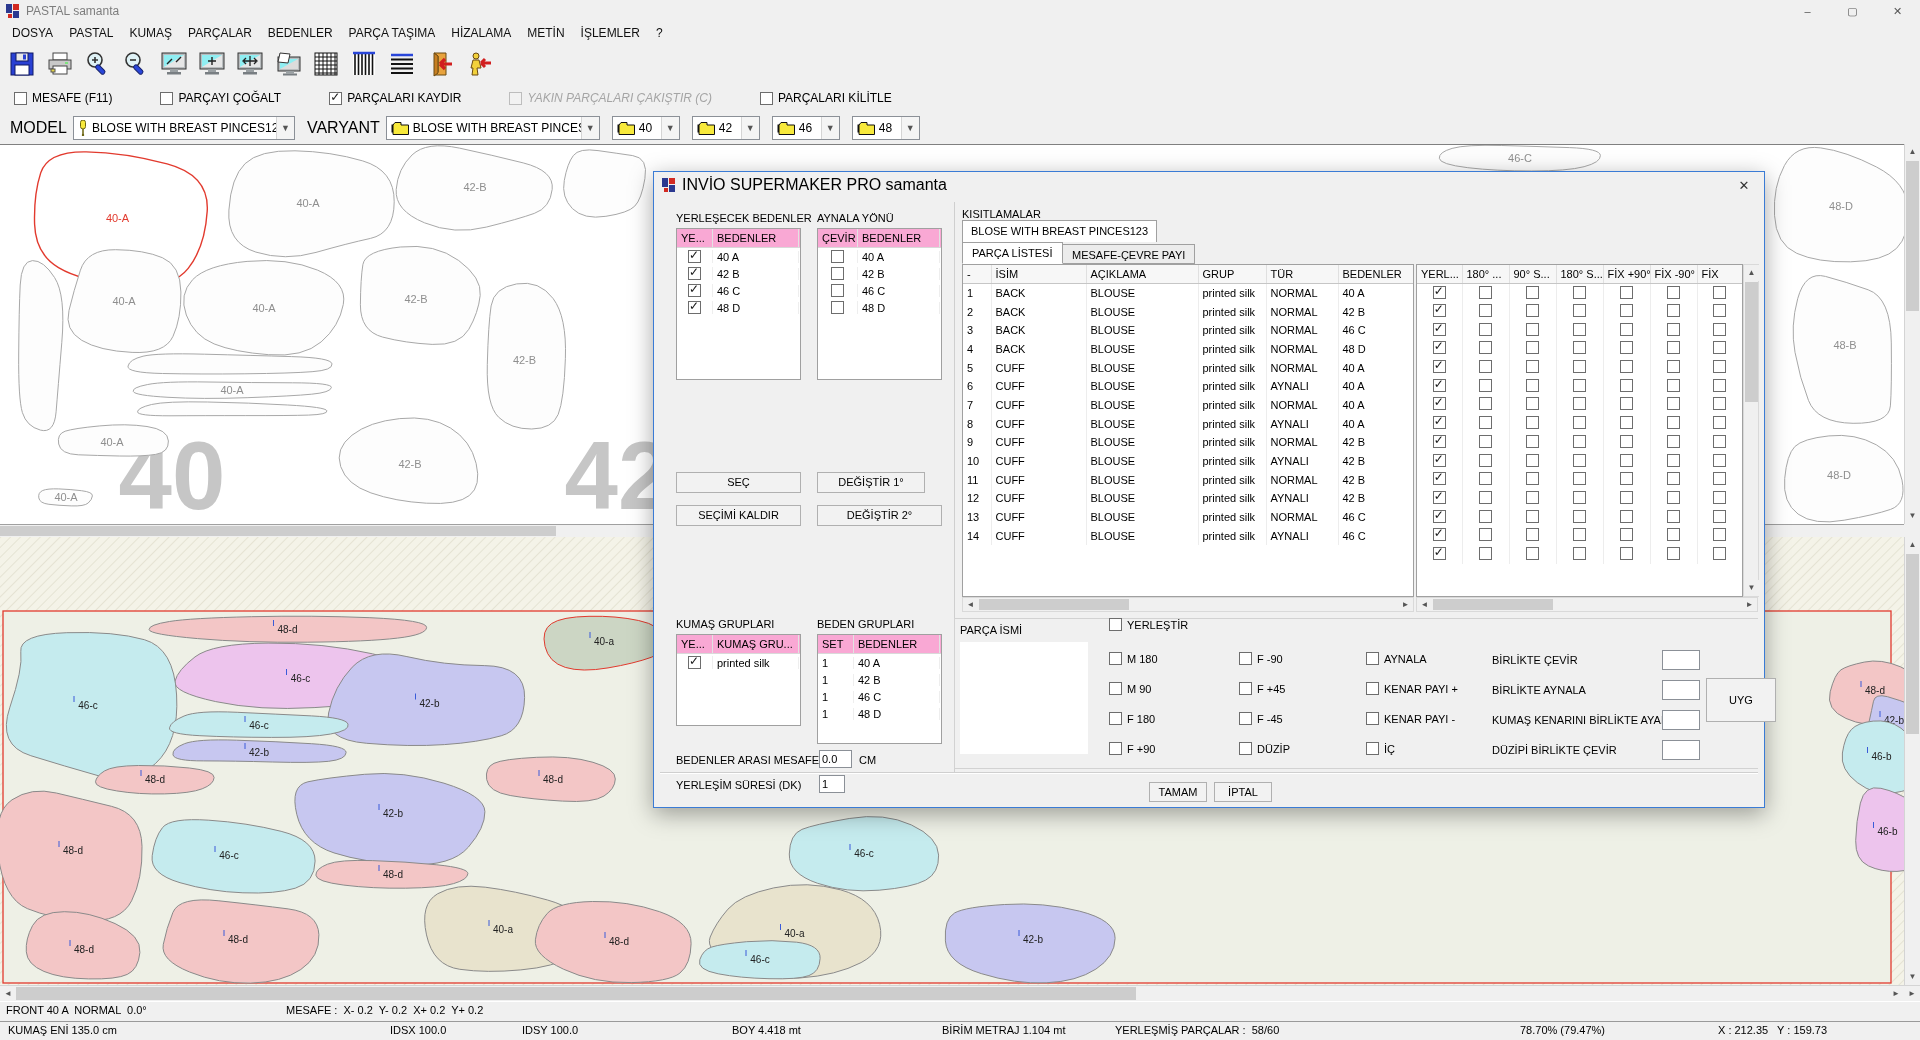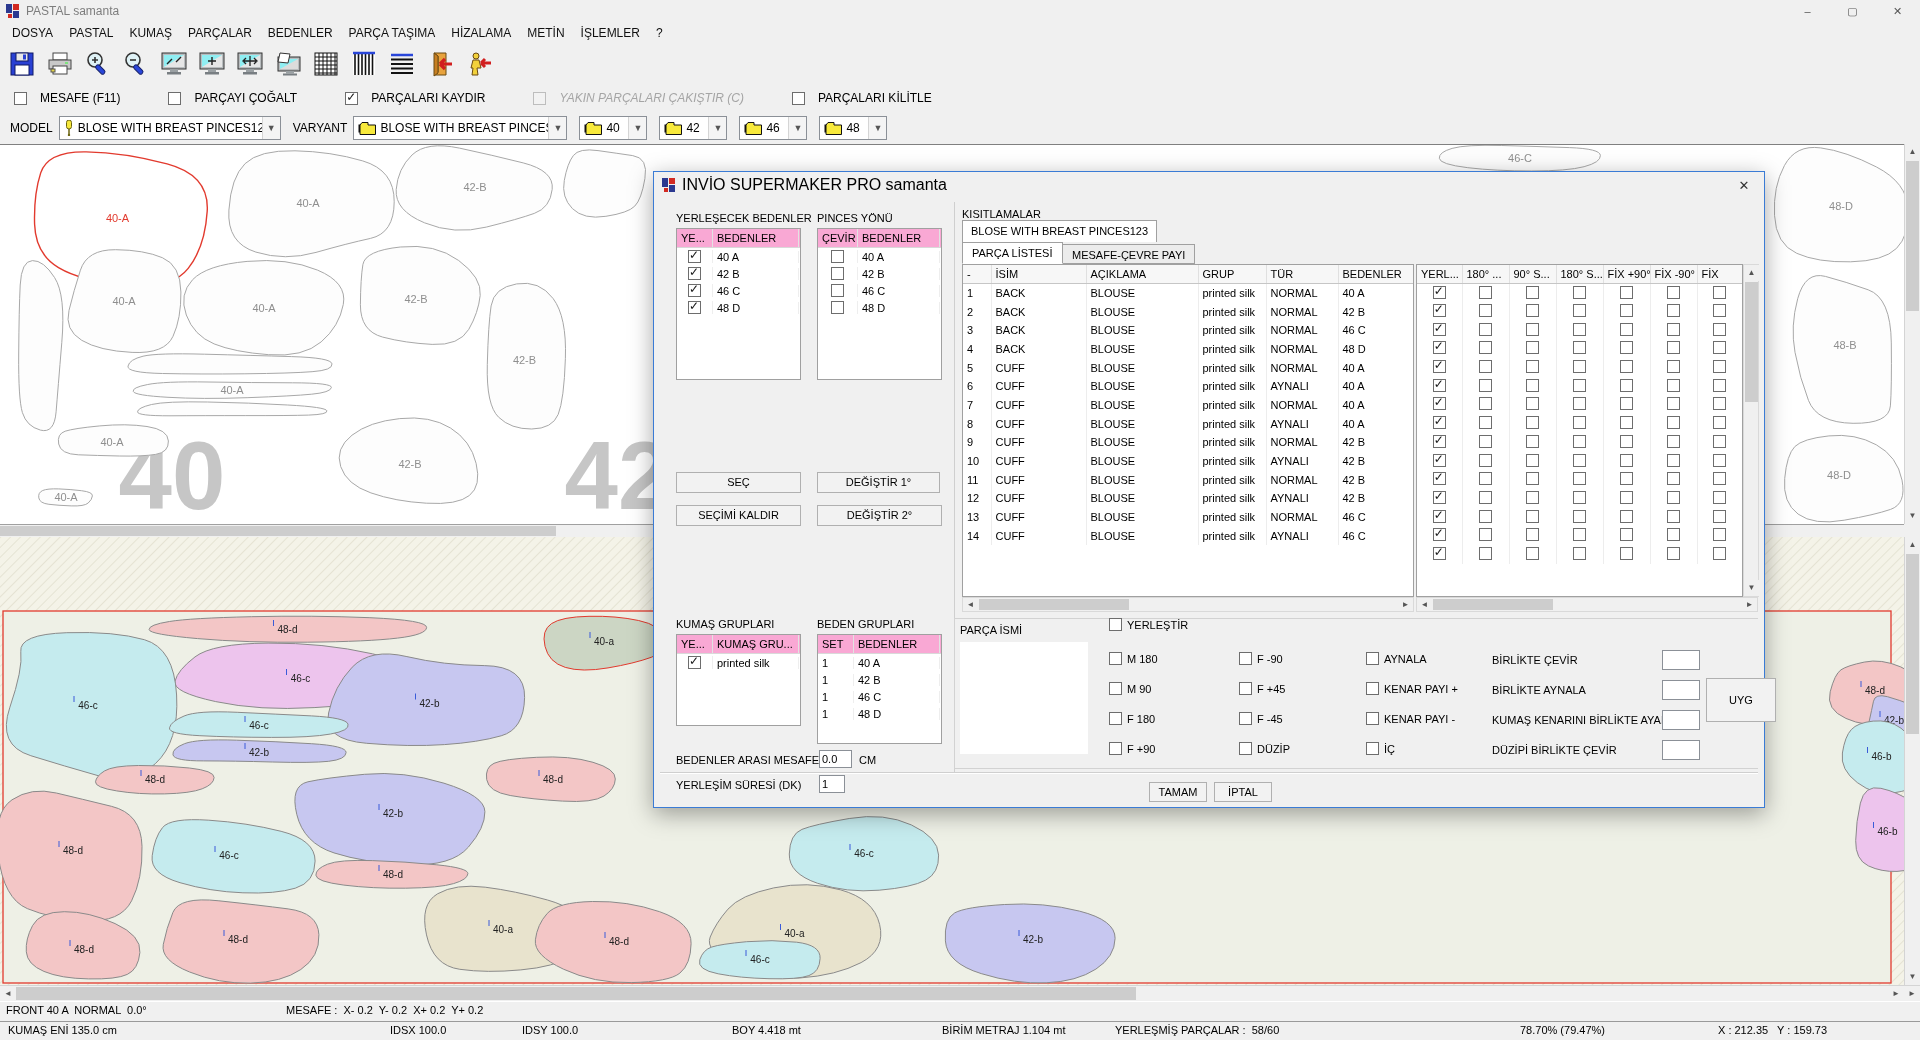--- a/index.html
+++ b/index.html
@@ -14,26 +14,26 @@
   #win-controls { position:absolute; right:0; top:0; height:22px; display:flex; }
   #win-controls .wbtn { width:45px; height:22px; display:flex; align-items:center; justify-content:center; color:#555; font-size:11px; }
 
   #menubar { position:absolute; left:0; top:22px; width:100%; height:22px; background:#f0f0f0; display:flex; align-items:center; padding-left:4px; }
   #menubar .mi { padding:2px 8px; color:#111; }
 
   #toolbar { position:absolute; left:0; top:44px; width:100%; height:40px; background:#f0f0f0; display:flex; align-items:center; padding-left:6px; gap:6px; }
   .tbtn { width:32px; height:32px; display:flex; align-items:center; justify-content:center; }
 
   #optionbar { position:absolute; left:0; top:84px; width:100%; height:28px; background:#f0f0f0; display:flex; align-items:center; padding-left:14px; }
-  .opt { display:flex; align-items:center; gap:13px; margin-right:48px; white-space:nowrap; }
+  .opt { display:flex; align-items:center; gap:5px; margin-right:48px; white-space:nowrap; }
   .opt .lbl { font-size:12px; }
   .opt.disabled .lbl { color:#a5a5a5;font-style:italic; }
 
   #modelbar { position:absolute; left:0; top:112px; width:100%; height:32px; background:#f0f0f0; display:flex; align-items:center; padding-left:10px; }
-  #modelbar .mlabel { margin-right:6px; font-size:12px; }
+  #modelbar .mlabel { margin-right:6px; font-size:16px; }
   .combo { display:flex; align-items:center; height:24px; background:#fff; border:1px solid #8b9097; margin-right:12px; }
   .combo .cicon { margin:0 4px; flex:0 0 auto; }
   .combo .ctext { flex:1; font-size:12px; white-space:nowrap; overflow:hidden; padding-right:4px; }
   .combo .carrow { width:18px; height:100%; border-left:1px solid #d5d5d5; background:#f4f4f4; display:flex; align-items:center; justify-content:center; color:#555; font-size:9px; }
 
   
   .cb { width:13px; height:13px; border:1px solid #6d6d6d; background:#fff; position:relative; display:inline-block; flex:0 0 auto; }
   .cb.checked:after { content:"✓"; position:absolute; left:0px; top:-3px; font-size:12px; color:#1a1a1a; }
   .cb.disabled { border-color:#bdbdbd; background:#f2f2f2; }
 
@@ -510,21 +510,21 @@
           </div>
           <div class="c2" style="width: 86px;">46 C</div>
         </div>
         <div class="lb-row">
           <div class="c1" style="width: 36px;">
             <span class="cb checked"></span>
           </div>
           <div class="c2" style="width: 86px;">48 D</div>
         </div>
       </div>
-    <div class="dlbl" style="left:163px; top:40px;">PINCES YÖNÜ</div>
+    <div class="dlbl" style="left:163px; top:40px;">AYNALA YÖNÜ</div>
     <div class="listbox" id="list-bandil" style="left:163px; top:56px; width:125px; height:152px;">
         <div class="lb-head">
           <div style="width: 40px;">ÇEVİR</div>
           <div style="width: 82px;">BEDENLER</div>
         </div>
         <div class="lb-row">
           <div class="c1" style="width: 40px;">
             <span class="cb"></span>
           </div>
           <div class="c2" style="width: 82px;">40 A</div>
@@ -544,21 +544,21 @@
         <div class="lb-row">
           <div class="c1" style="width: 40px;">
             <span class="cb"></span>
           </div>
           <div class="c2" style="width: 82px;">48 D</div>
         </div>
       </div>
 
     <div class="dbtn" style="left:22px; top:300px; width:125px;">SEÇ</div>
     <div class="dbtn" style="left:22px; top:333px; width:125px;">SEÇİMİ KALDIR</div>
-    <div class="dbtn" style="left:163px; top:300px; width:123px;">DEĞİŞTİR 1°</div>
+    <div class="dbtn" style="left:163px; top:300px; width:108px;">DEĞİŞTİR 1°</div>
     <div class="dbtn" style="left:163px; top:333px; width:125px;">DEĞİŞTİR 2°</div>
 
     <div class="dlbl" style="left:22px; top:446px;">KUMAŞ GRUPLARI</div>
     <div class="listbox" id="list-kumas" style="left:22px; top:462px; width:125px; height:92px;">
         <div class="lb-head">
           <div style="width: 36px;">YE...</div>
           <div style="width: 86px;">KUMAŞ GRU...</div>
         </div>
         <div class="lb-row">
           <div class="c1" style="width: 36px;">

